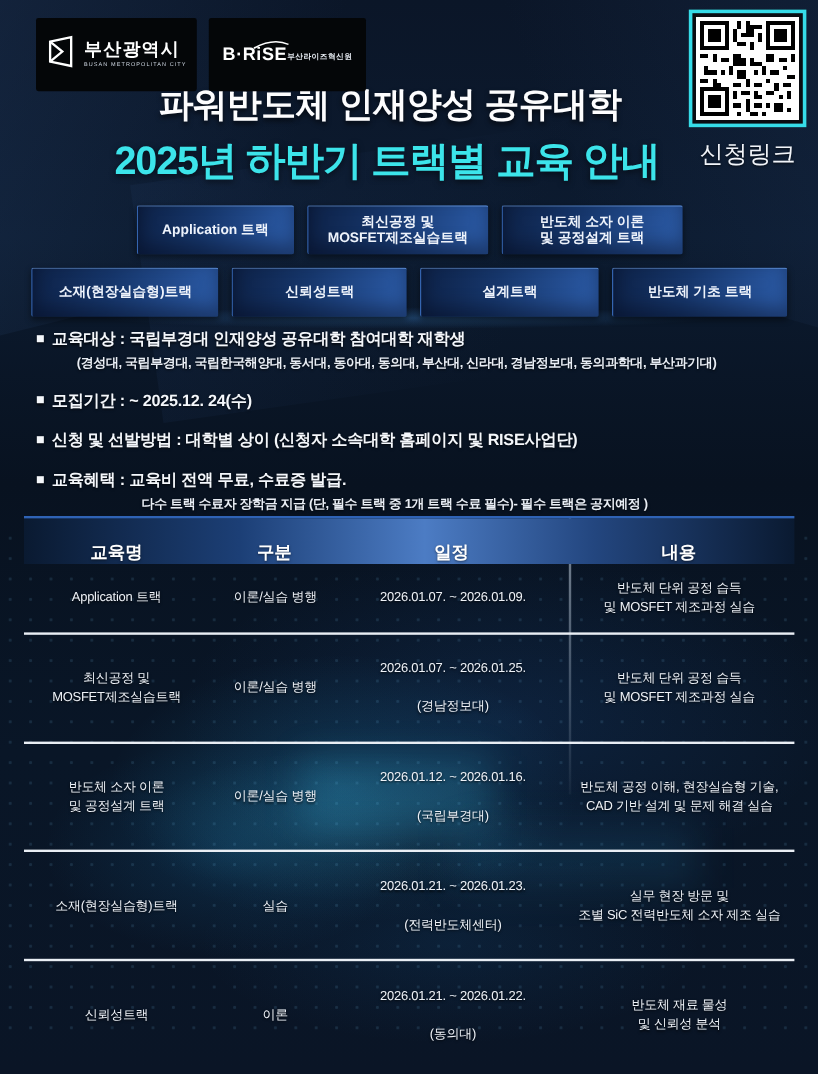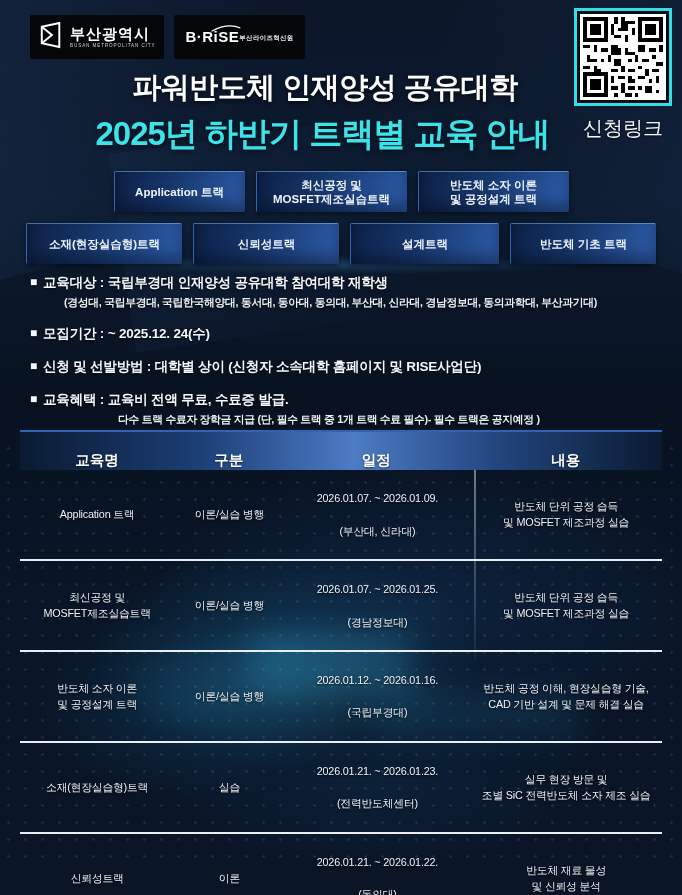--- a/index.html
+++ b/index.html
@@ -26,21 +26,21 @@
     radial-gradient(ellipse 240px 90px at 42% 58%,rgba(90,220,250,.12),rgba(0,0,0,0) 70%);}
   .dot-grid{left:0;top:440px;width:682px;height:420px;opacity:.45;
     background-image:radial-gradient(rgba(130,210,255,.28) 1px,rgba(0,0,0,0) 1.6px);
     background-size:17px 17px;}
   .v-streak{left:474px;top:432px;width:2px;height:230px;
     background:linear-gradient(180deg,rgba(225,240,255,.55),rgba(225,240,255,.04));}
   .blob1{left:250px;top:630px;width:160px;height:60px;background:rgba(60,200,245,.16);filter:blur(14px);}
   .blob2{left:380px;top:690px;width:200px;height:50px;background:rgba(50,170,235,.13);filter:blur(16px);}
   
   .logos{position:absolute;top:15px;left:30px;display:flex;gap:10px;z-index:5;}
-  .logo-badge{background:#040608;height:44px;display:flex;align-items:center;padding:0 9px;border-radius:2px;}
+  .logo-badge{background:#040608;height:61px;display:flex;align-items:center;padding:0 9px;border-radius:2px;}
   .busan-badge .mark{margin-right:7px;}
   .busan-text{display:flex;flex-direction:column;line-height:1;}
   .busan-name{font-size:15px;font-weight:700;letter-spacing:1px;}
   .busan-sub{font-size:4.6px;letter-spacing:.9px;color:#cdd5e0;margin-top:3px;}
   .brise-badge{justify-content:center;display:flex;align-items:center;padding:0 11px;}
   .brise-wrap{position:relative;line-height:1;}
   .brise-name{font-size:15px;font-weight:800;letter-spacing:.5px;}
   .brise-swoosh{position:absolute;right:-4px;top:-5px;width:34px;height:8px;}
   .brise-sub{font-size:6.4px;font-weight:700;color:#e8edf4;margin-top:3px;letter-spacing:.4px;}
   
@@ -196,21 +196,20 @@
       <div class="th c2">구분</div>
       <div class="th c3">일정</div>
       <div class="th c4">내용</div>
     </div>
 
     <div class="trow">
       <div class="td c1">Application 트랙</div>
       <div class="td c2">이론/실습 병행</div>
       <div class="td c3">
         <div>2026.01.07. ~ 2026.01.09.</div>
-        <div>(부산대, 신라대)</div>
       </div>
       <div class="td c4">반도체 단위 공정 습득
 및 MOSFET 제조과정 실습</div>
     </div>
 
     <div class="trow">
       <div class="td c1">최신공정 및
 MOSFET제조실습트랙</div>
       <div class="td c2">이론/실습 병행</div>
       <div class="td c3">

